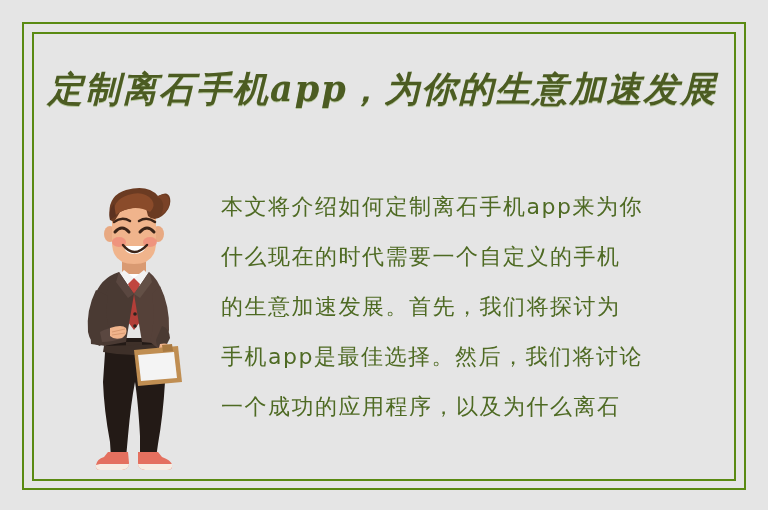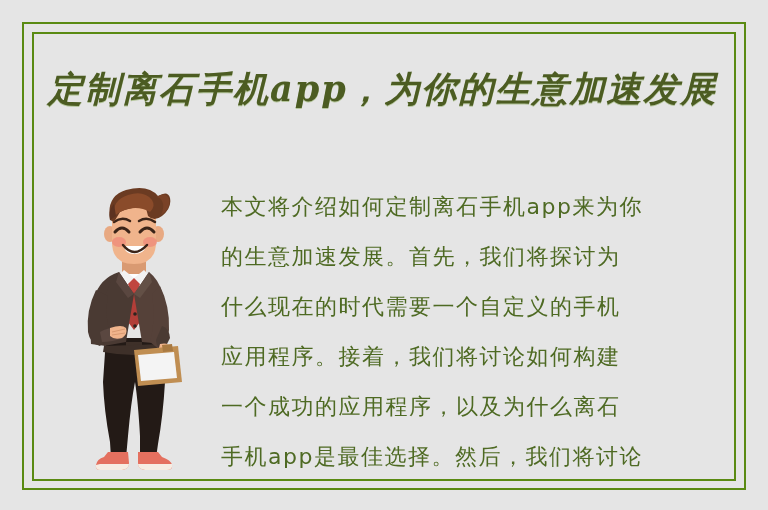--- a/index.html
+++ b/index.html
@@ -92,25 +92,24 @@
 
 <div id="poster">
 
   <div class="frame-outer"></div>
   <div class="frame-inner"></div>
 
   <div class="poster-title">定制离石手机app，为你的生意加速发展</div>
 
   <div class="body-copy">
     <span class="line">本文将介绍如何定制离石手机app来为你</span>
+    <span class="line">什么现在的时代需要一个自定义的手机</span>
     <span class="line">的生意加速发展。首先，我们将探讨为</span>
-    <span class="line">什么现在的时代需要一个自定义的手机</span>
-    <span class="line">应用程序。接着，我们将讨论如何构建</span>
+    <span class="line">手机app是最佳选择。然后，我们将讨论</span>
     <span class="line">一个成功的应用程序，以及为什么离石</span>
-    <span class="line">手机app是最佳选择。然后，我们将讨论</span>
   </div>
 
   <div class="character">
     <svg viewBox="0 0 130 292" xmlns="http://www.w3.org/2000/svg">
 
       <g>
         <path d="M36 152 L92 152 L95 196 Q93 230 88 258 L86 272 L70 272 L70 250 Q68 215 65 196 Q61 216 58 250 L56 272 L41 272 L40 256 Q34 224 33 196 Z" fill="#231a16"></path>
       </g>
 
       <g>

